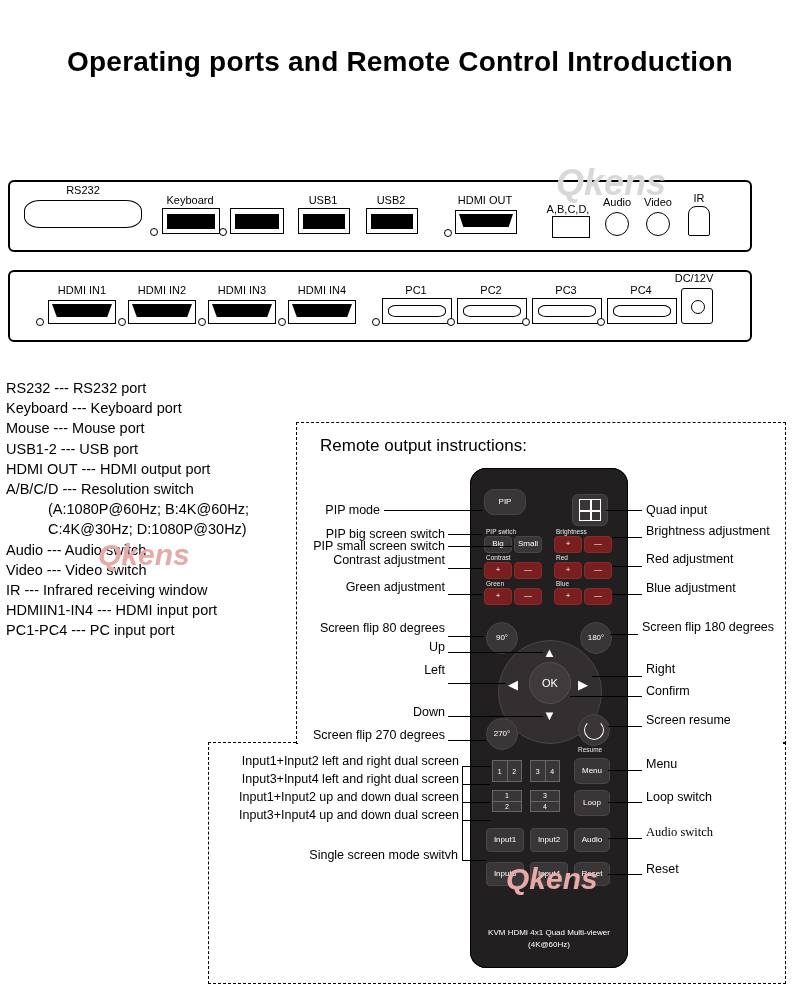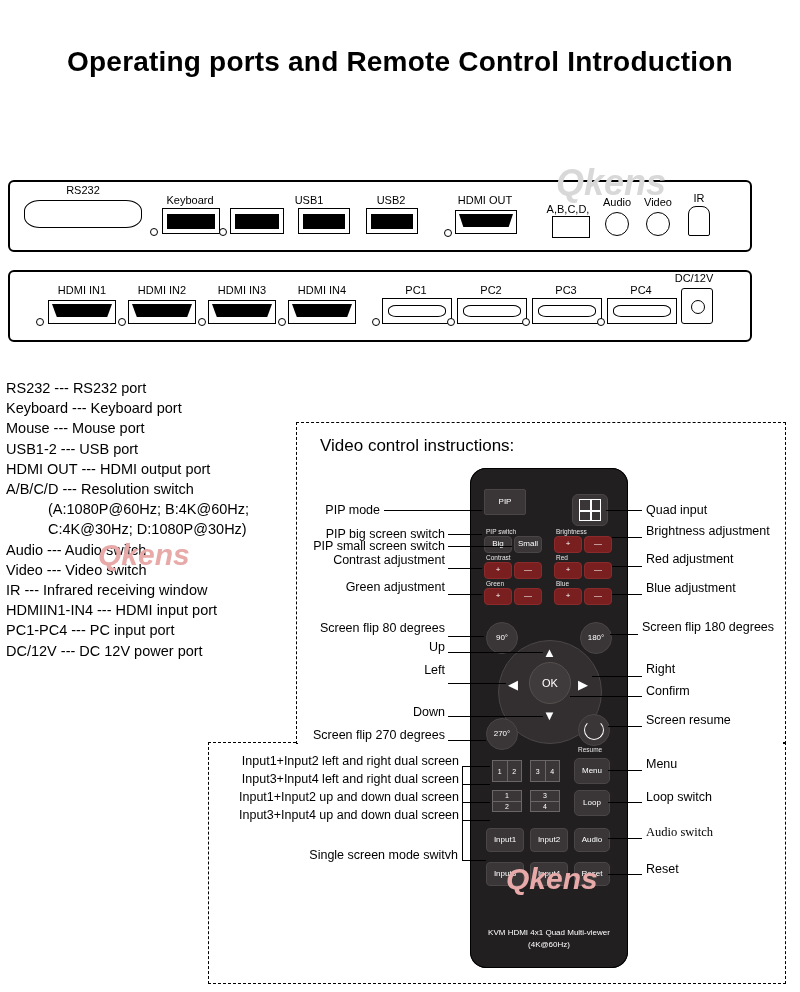--- a/index.html
+++ b/index.html
@@ -316,21 +316,21 @@
 <div class="db9" style="left:24px; top:200px; width:116px; height:26px;"></div>
 
 <div class="port-label" style="left:155px; top:194px; width:70px;">Keyboard</div>
 <div class="usb-conn" style="left:162px; top:208px; width:56px; height:24px;"></div>
 <div class="screw" style="left:150px; top:228px;"></div>
 <div class="screw" style="left:219px; top:228px;"></div>
 
 <div class="port-label" style="left:226px; top:194px; width:60px;margin-top:15px;">Mouse</div>
 <div class="usb-conn" style="left:230px; top:208px; width:52px; height:24px;"></div>
 
-<div class="port-label" style="left:281px; top:194px; width:56px;">USB1</div>
+<div class="port-label" style="left:295px; top:194px; width:56px;">USB1</div>
 <div class="usb-conn" style="left:298px; top:208px; width:50px; height:24px;"></div>
 
 <div class="port-label" style="left:363px; top:194px; width:56px;">USB2</div>
 <div class="usb-conn" style="left:366px; top:208px; width:50px; height:24px;"></div>
 
 <div class="port-label" style="left:447px; top:194px; width:76px;">HDMI OUT</div>
 <div class="hdmi-conn" style="left:455px; top:210px; width:60px; height:22px;"></div>
 <div class="screw" style="left:444px; top:229px;"></div>
 
 <div class="port-label" style="left:538px; top:203px; width:60px;">A,B,C,D,</div>
@@ -389,35 +389,34 @@
   <div>USB1-2 --- USB port</div>
   <div>HDMI OUT --- HDMI output port</div>
   <div>A/B/C/D --- Resolution switch</div>
   <div class="indent">(A:1080P@60Hz; B:4K@60Hz;</div>
   <div class="indent">C:4K@30Hz; D:1080P@30Hz)</div>
   <div>Audio --- Audio switch</div>
   <div>Video --- Video switch</div>
   <div>IR --- Infrared receiving window</div>
   <div>HDMIIN1-IN4 --- HDMI input port</div>
   <div>PC1-PC4 --- PC input port</div>
-  <div>DC/12V --- DC 12V power port</div>
 </div>
 
 <div class="watermark red" style="left:98px; top:538px; font-size:30px;">Qkens</div>
 
 <div class="dashed-box" id="remote-box-top"></div>
 <div class="dashed-box" id="remote-box-bottom"></div>
 
 <div class="box-mask" style="left:298px; top:736px; width:484px; height:12px;"></div>
 
-<div class="remote-instr-title">Video control instructions:</div>
+<div class="remote-instr-title">Remote output instructions:</div>
 
 <div id="remote-body"></div>
 
-<div class="rbtn" style="left:484px; top:489px; width:40px; height:24px; border-radius:2px;">PIP</div>
+<div class="rbtn" style="left:484px; top:489px; width:40px; height:24px; border-radius:10px;">PIP</div>
 <div class="rbtn" style="left:572px; top:494px; width:34px; height:30px; border-radius:6px;">
   <span class="quad-icon" style="position:relative; left:0; top:0;"></span>
 </div>
 
 <div class="rlabel" style="left:486px; top:528px;">PIP switch</div>
 <div class="rlabel" style="left:556px; top:528px;">Brightness</div>
 <div class="rbtn" style="left:484px; top:536px; width:26px; height:15px;">Big</div>
 <div class="rbtn" style="left:514px; top:536px; width:26px; height:15px;">Small</div>
 <div class="rbtn red" style="left:554px; top:536px; width:26px; height:15px;">+</div>
 <div class="rbtn red" style="left:584px; top:536px; width:26px; height:15px;">—</div>

